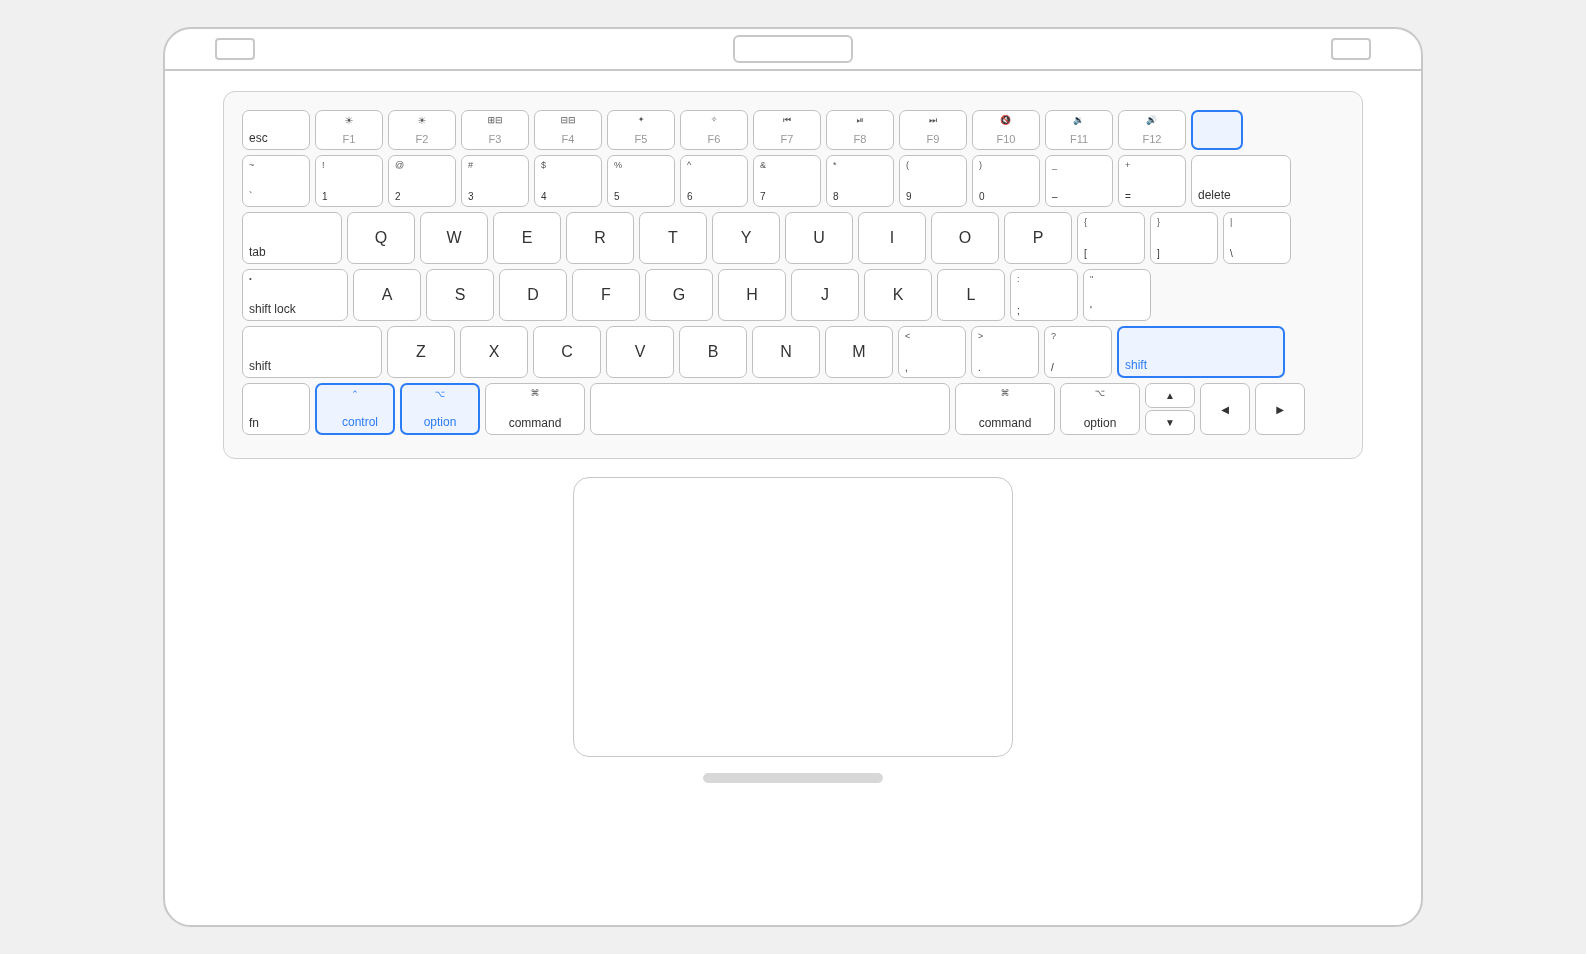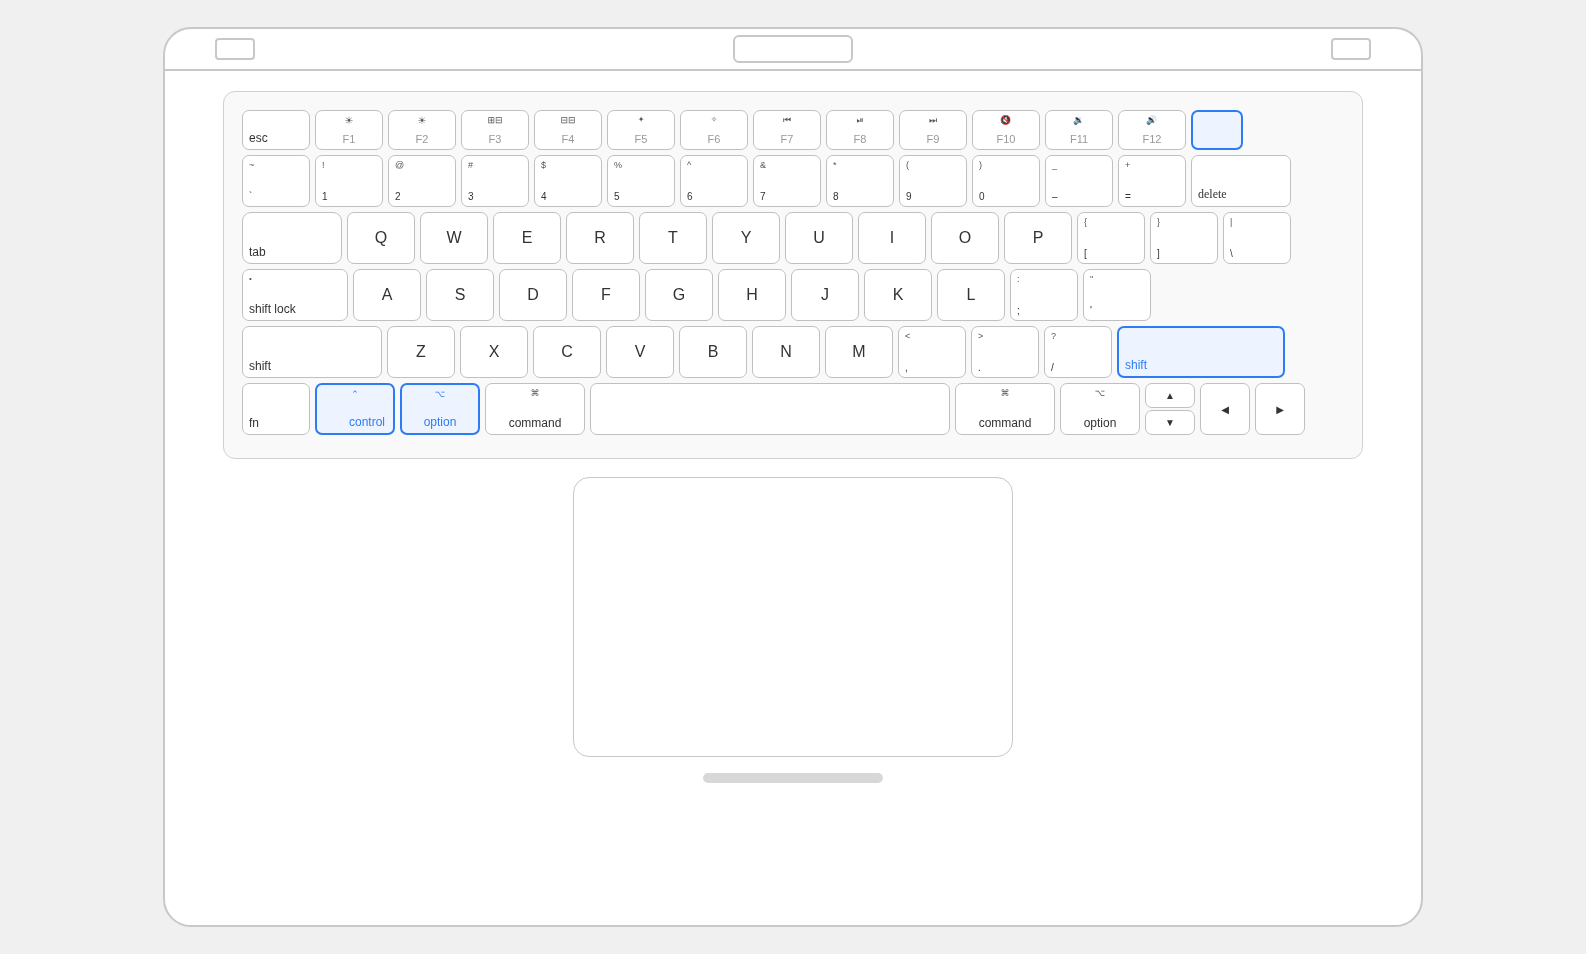--- a/index.html
+++ b/index.html
@@ -125,21 +125,21 @@
       position: absolute;
       bottom: 4px;
       left: 6px;
     }
 
     
     .w-esc { width: 68px; }
     .w-fkey { width: 68px; }
     .w-num { width: 68px; }
     .w-delete { width: 100px; }
-    .w-tab { width: 100px; border-radius: 9px; }
+    .w-tab { width: 100px; }
     .w-alpha { width: 68px; }
     .w-caps { width: 106px; }
     .w-return { width: 118px; }
     .w-shift-l { width: 140px; }
     .w-shift-r { width: 168px; }
     .w-fn-key { width: 68px; }
     .w-control { width: 80px; }
     .w-option-l { width: 80px; }
     .w-command-l { width: 100px; }
     .w-spacebar { width: 360px; }
@@ -326,21 +326,21 @@
         <span class="key-bottom">0</span>
       </div>
       <div class="key w-num">
         <span class="key-top">_</span>
         <span class="key-bottom">–</span>
       </div>
       <div class="key w-num">
         <span class="key-top">+</span>
         <span class="key-bottom">=</span>
       </div>
-      <div class="key w-delete" style="align-items:flex-end;font-family:Liberation Serif, serif;">
+      <div class="key w-delete" style="align-items:flex-end;">
         <span class="key-label-bottom">delete</span>
       </div>
     </div>
 
     <div class="key-row">
       <div class="key w-tab" style="align-items:flex-start;">
         <span class="key-label-bottom">tab</span>
       </div>
       <div class="key w-alpha">
           <span class="key-center">Q</span>
@@ -470,21 +470,21 @@
       </div>
     </div>
 
     <div class="key-row">
       <div class="key w-fn-key">
         <span class="key-label-bottom">fn</span>
       </div>
 
       <div class="key w-control key-highlighted">
         <span class="key-top" style="color:#2c7cf6; left:50%; transform:translateX(-50%);">⌃</span>
-        <span class="key-label-bottom" style="width:100%; text-align:center; left:12px; color:#2c7cf6;">control</span>
+        <span class="key-label-bottom" style="width:100%; text-align:center; left:5px; color:#2c7cf6;">control</span>
       </div>
 
       <div class="key w-option-l key-highlighted">
         <span class="key-top" style="color:#2c7cf6; left:50%; transform:translateX(-50%);">⌥</span>
         <span class="key-label-bottom" style="width:100%; text-align:center; left:0; color:#2c7cf6;">option</span>
       </div>
 
       <div class="key w-command-l">
         <span class="key-top" style="left:50%; transform:translateX(-50%);">⌘</span>
         <span class="key-label-bottom" style="width:100%; text-align:center; left:0;">command</span>

